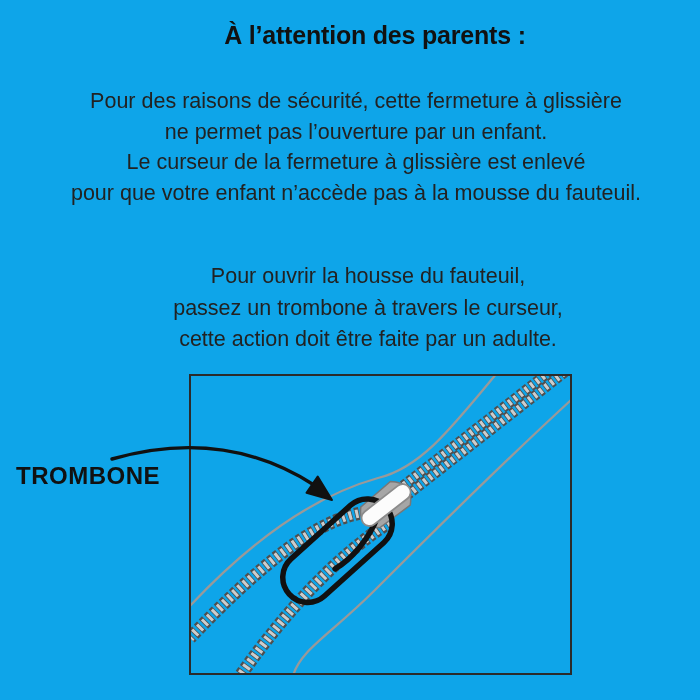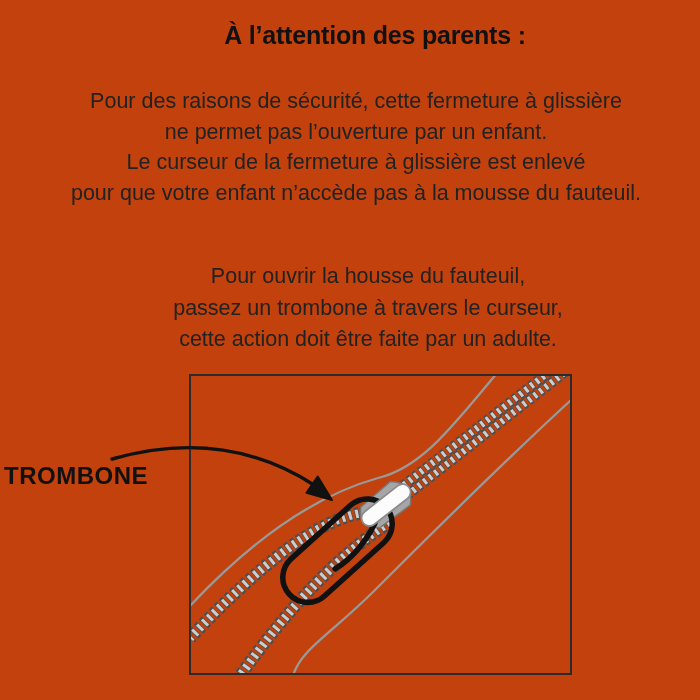--- a/index.html
+++ b/index.html
@@ -1,35 +1,35 @@
 <!DOCTYPE html>
 <html><head>
 <meta charset="utf-8">
 <style>
   html,body { margin:0; padding:0; background:#fff; }
   .page {
     position:relative;
     width:700px; height:700px;
-    background:#c2410c;
+    background:#0ea5e9;
     font-family:"Liberation Sans", sans-serif;
     color:#1b1b1b;
     overflow:hidden;
   }
   .title {
     position:absolute; top:21px; left:0; width:700px;
     text-align:center;
     font-size:25px; font-weight:bold; letter-spacing:-0.2px;
     transform:translateX(25px);
     color:#111;
   }
   .para { position:absolute; left:0; width:700px; text-align:center; font-size:21.5px; color:#222; }
   .para-intro { top:86px;  line-height:30.5px; transform:translateX(6px); }
   .para-instr { top:261px; line-height:31.5px; transform:translateX(18px); }
   .trombone-label {
-    position:absolute; top:462px; left:4px;
+    position:absolute; top:462px; left:16px;
     font-size:24px; font-weight:bold; letter-spacing:0.5px;
     color:#111;
   }
   .diagram-svg { position:absolute; left:0; top:360px; width:700px; height:340px; }
 </style>
 </head>
 <body>
 
 <div class="page">
 

